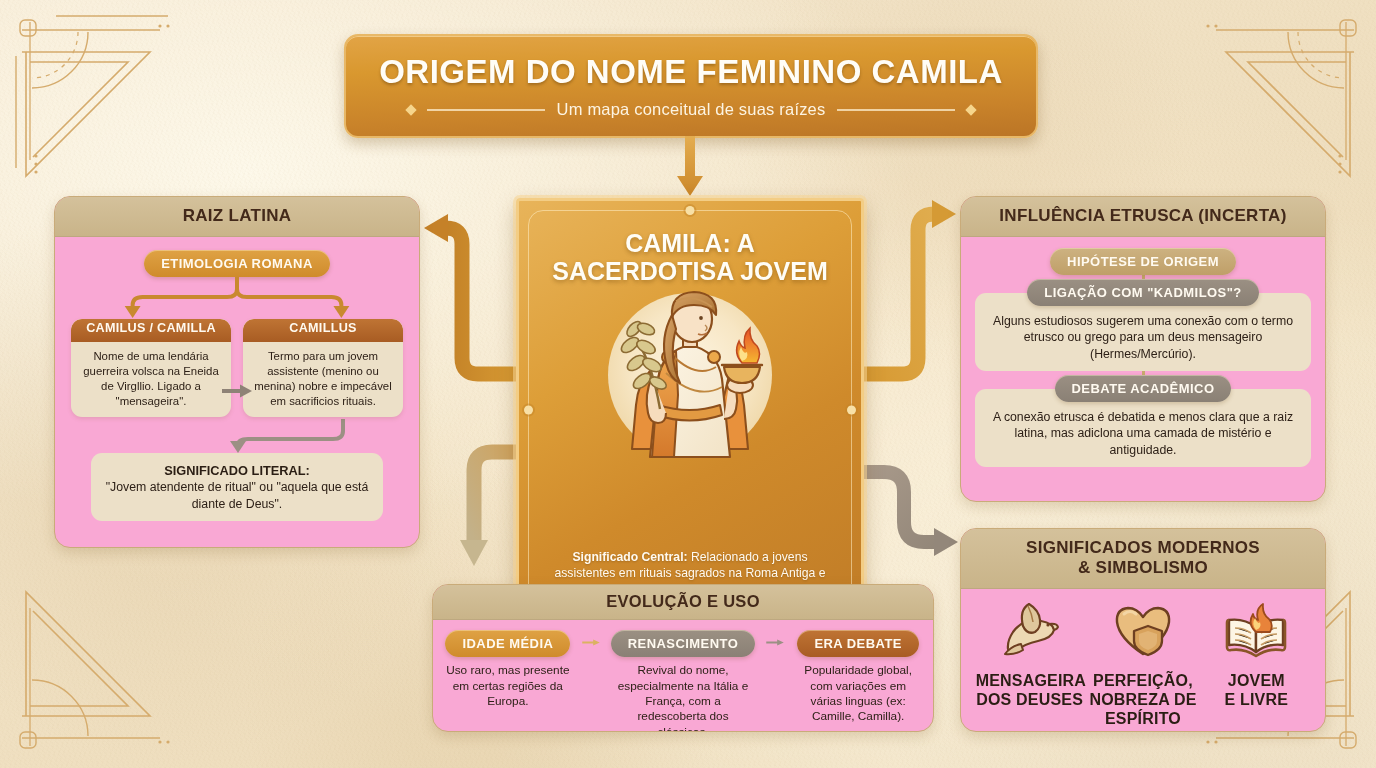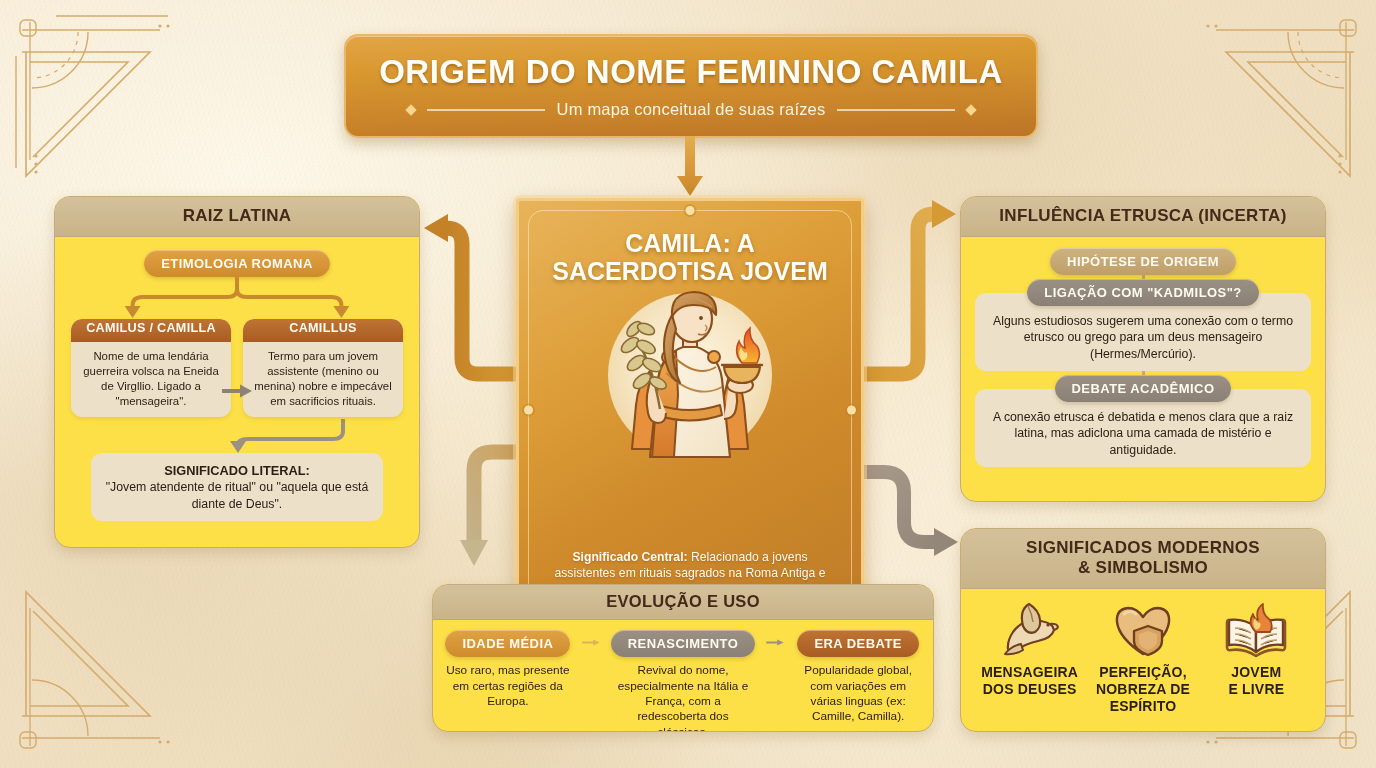--- a/index.html
+++ b/index.html
@@ -63,21 +63,21 @@
   .subrow .dia { width: 8px; height: 8px; background: #f6d58c; transform: rotate(45deg); }
   .subtitle { font-size: 16.5px; color: #fdf4e2; letter-spacing: .2px; }
 
   
   .hdr-arrow { position: absolute; left: 676px; top: 136px; }
 
   
   .panel {
     position: absolute;
     border-radius: 16px;
-    background: #fde047;
+    background: #f9a8d4;
     border: 1.5px solid #c9ab79;
     box-shadow: 0 5px 13px rgba(130,95,40,.2);
     overflow: hidden;
   }
   .panel-head {
     background: linear-gradient(180deg, #d4c19b 0%, #c9b489 100%);
     border-bottom: 1px solid #bda880;
     text-align: center;
     padding: 9px 10px 10px;
     font-size: 17px; font-weight: 700; color: #43291a; letter-spacing: .3px;
@@ -169,21 +169,21 @@
   #panel-etrusca { left: 960px; top: 196px; width: 366px; height: 306px; }
   #panel-etrusca .panel-body { padding: 11px 14px 12px; text-align: center; }
   .vline { width: 3px; background: #c9a96f; margin: 0 auto; }
 
   
   #panel-modernos { left: 960px; top: 528px; width: 366px; height: 204px; }
   #panel-modernos .panel-body { padding: 13px 12px 10px; }
   .sym-row { display: flex; justify-content: space-around; align-items: flex-start; }
   .sym { width: 108px; text-align: center; }
   .sym .lbl {
-    font-size: 14px; font-weight: 700; color: #2b1e14;
+    margin-top: 7px; font-size: 16px; font-weight: 700; color: #2b1e14;
     line-height: 1.2; letter-spacing: .2px;
   }
 
   
   #panel-evolucao { left: 432px; top: 584px; width: 502px; height: 148px; }
   #panel-evolucao .panel-head { font-size: 16.5px; padding: 7px 10px 8px; }
   #panel-evolucao .panel-body { padding: 10px 12px 8px; }
   .evo-row { display: flex; align-items: flex-start; }
   .evo-col { flex: 1; text-align: center; }
   .evo-col .etxt { margin-top: 6px; font-size: 11.8px; line-height: 1.3; color: #2e2118; }

